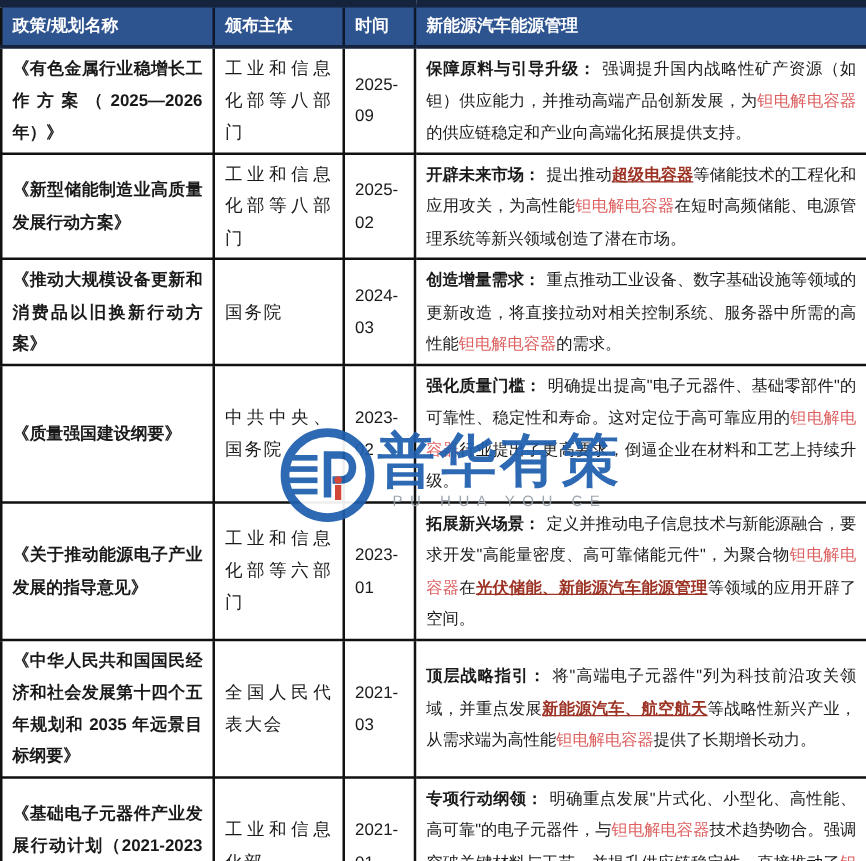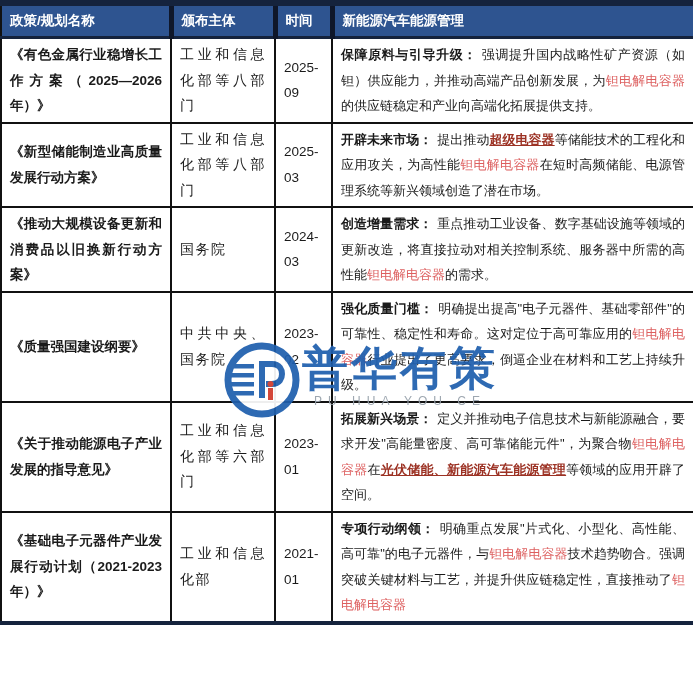--- a/index.html
+++ b/index.html
@@ -34,21 +34,21 @@
 
   thead th{
     background:var(--header-bg);
     color:#ffffff;
     font-size:13.5px;
     font-weight:bold;
     text-align:left;
     padding:6px 8px;
     border-top:6px solid var(--header-border);
     border-bottom:3px solid var(--header-border);
-    border-left:5px solid #0f172a;
+    border-left:2px solid #0f172a;
   }
   thead th:first-child{border-left:none;margin-left:33px;}
 
   tbody td{
     border:2px solid var(--grid);
     vertical-align:middle;
     padding:3px 8px;
     font-size:13.5px;
     color:#1a1a1a;
     line-height:25.5px;
@@ -134,21 +134,21 @@
   <tr>
     <td class="c-name">《有色金属行业稳增长工作方案（2025—2026 年）》</td>
     <td class="c-issuer">工业和信息化部等八部门</td>
     <td class="c-date">2025-09</td>
     <td class="c-content"><span class="seg-lead">保障原料与引导升级：</span><span class="seg-normal">强调提升国内战略性矿产资源（如钽）供应能力，并推动高端产品创新发展，为</span><span class="seg-red">钽电解电容器</span><span class="seg-normal">的供应链稳定和产业向高端化拓展提供支持。</span></td>
   </tr>
 
   <tr>
     <td class="c-name">《新型储能制造业高质量发展行动方案》</td>
     <td class="c-issuer">工业和信息化部等八部门</td>
-    <td class="c-date">2025-03</td>
+    <td class="c-date">2025-02</td>
     <td class="c-content"><span class="seg-lead">开辟未来市场：</span><span class="seg-normal">提出推动</span><span class="seg-boldred">超级电容器</span><span class="seg-normal">等储能技术的工程化和应用攻关，为高性能</span><span class="seg-red">钽电解电容器</span><span class="seg-normal">在短时高频储能、电源管理系统等新兴领域创造了潜在市场。</span></td>
   </tr>
 
   <tr>
     <td class="c-name">《推动大规模设备更新和消费品以旧换新行动方案》</td>
     <td class="c-issuer">国务院</td>
     <td class="c-date">2024-03</td>
     <td class="c-content"><span class="seg-lead">创造增量需求：</span><span class="seg-normal">重点推动工业设备、数字基础设施等领域的更新改造，将直接拉动对相关控制系统、服务器中所需的高性能</span><span class="seg-red">钽电解电容器</span><span class="seg-normal">的需求。</span></td>
   </tr>
 
@@ -159,20 +159,26 @@
     <td class="c-content"><span class="seg-lead">强化质量门槛：</span><span class="seg-normal">明确提出提高"电子元器件、基础零部件"的可靠性、稳定性和寿命。这对定位于高可靠应用的</span><span class="seg-red">钽电解电容器</span><span class="seg-normal">行业提出了更高要求，倒逼企业在材料和工艺上持续升级。</span></td>
   </tr>
 
   <tr>
     <td class="c-name">《关于推动能源电子产业发展的指导意见》</td>
     <td class="c-issuer">工业和信息化部等六部门</td>
     <td class="c-date">2023-01</td>
     <td class="c-content"><span class="seg-lead">拓展新兴场景：</span><span class="seg-normal">定义并推动电子信息技术与新能源融合，要求开发"高能量密度、高可靠储能元件"，为聚合物</span><span class="seg-red">钽电解电容器</span><span class="seg-normal">在</span><span class="seg-boldred">光伏储能、新能源汽车能源管理</span><span class="seg-normal">等领域的应用开辟了空间。</span></td>
   </tr>
 
+  <tr>
+    <td class="c-name">《中华人民共和国国民经济和社会发展第十四个五年规划和 2035 年远景目标纲要》</td>
+    <td class="c-issuer">全国人民代表大会</td>
+    <td class="c-date">2021-03</td>
+    <td class="c-content"><span class="seg-lead">顶层战略指引：</span><span class="seg-normal">将"高端电子元器件"列为科技前沿攻关领域，并重点发展</span><span class="seg-boldred">新能源汽车、航空航天</span><span class="seg-normal">等战略性新兴产业，从需求端为高性能</span><span class="seg-red">钽电解电容器</span><span class="seg-normal">提供了长期增长动力。</span></td>
+  </tr>
 
   <tr>
     <td class="c-name">《基础电子元器件产业发展行动计划（2021-2023 年）》</td>
     <td class="c-issuer">工业和信息化部</td>
     <td class="c-date">2021-01</td>
     <td class="c-content"><span class="seg-lead">专项行动纲领：</span><span class="seg-normal">明确重点发展"片式化、小型化、高性能、高可靠"的电子元器件，与</span><span class="seg-red">钽电解电容器</span><span class="seg-normal">技术趋势吻合。强调突破关键材料与工艺，并提升供应链稳定性，直接推动了</span><span class="seg-red">钽电解电容器</span></td>
   </tr>
 </tbody>
   </table>
 

